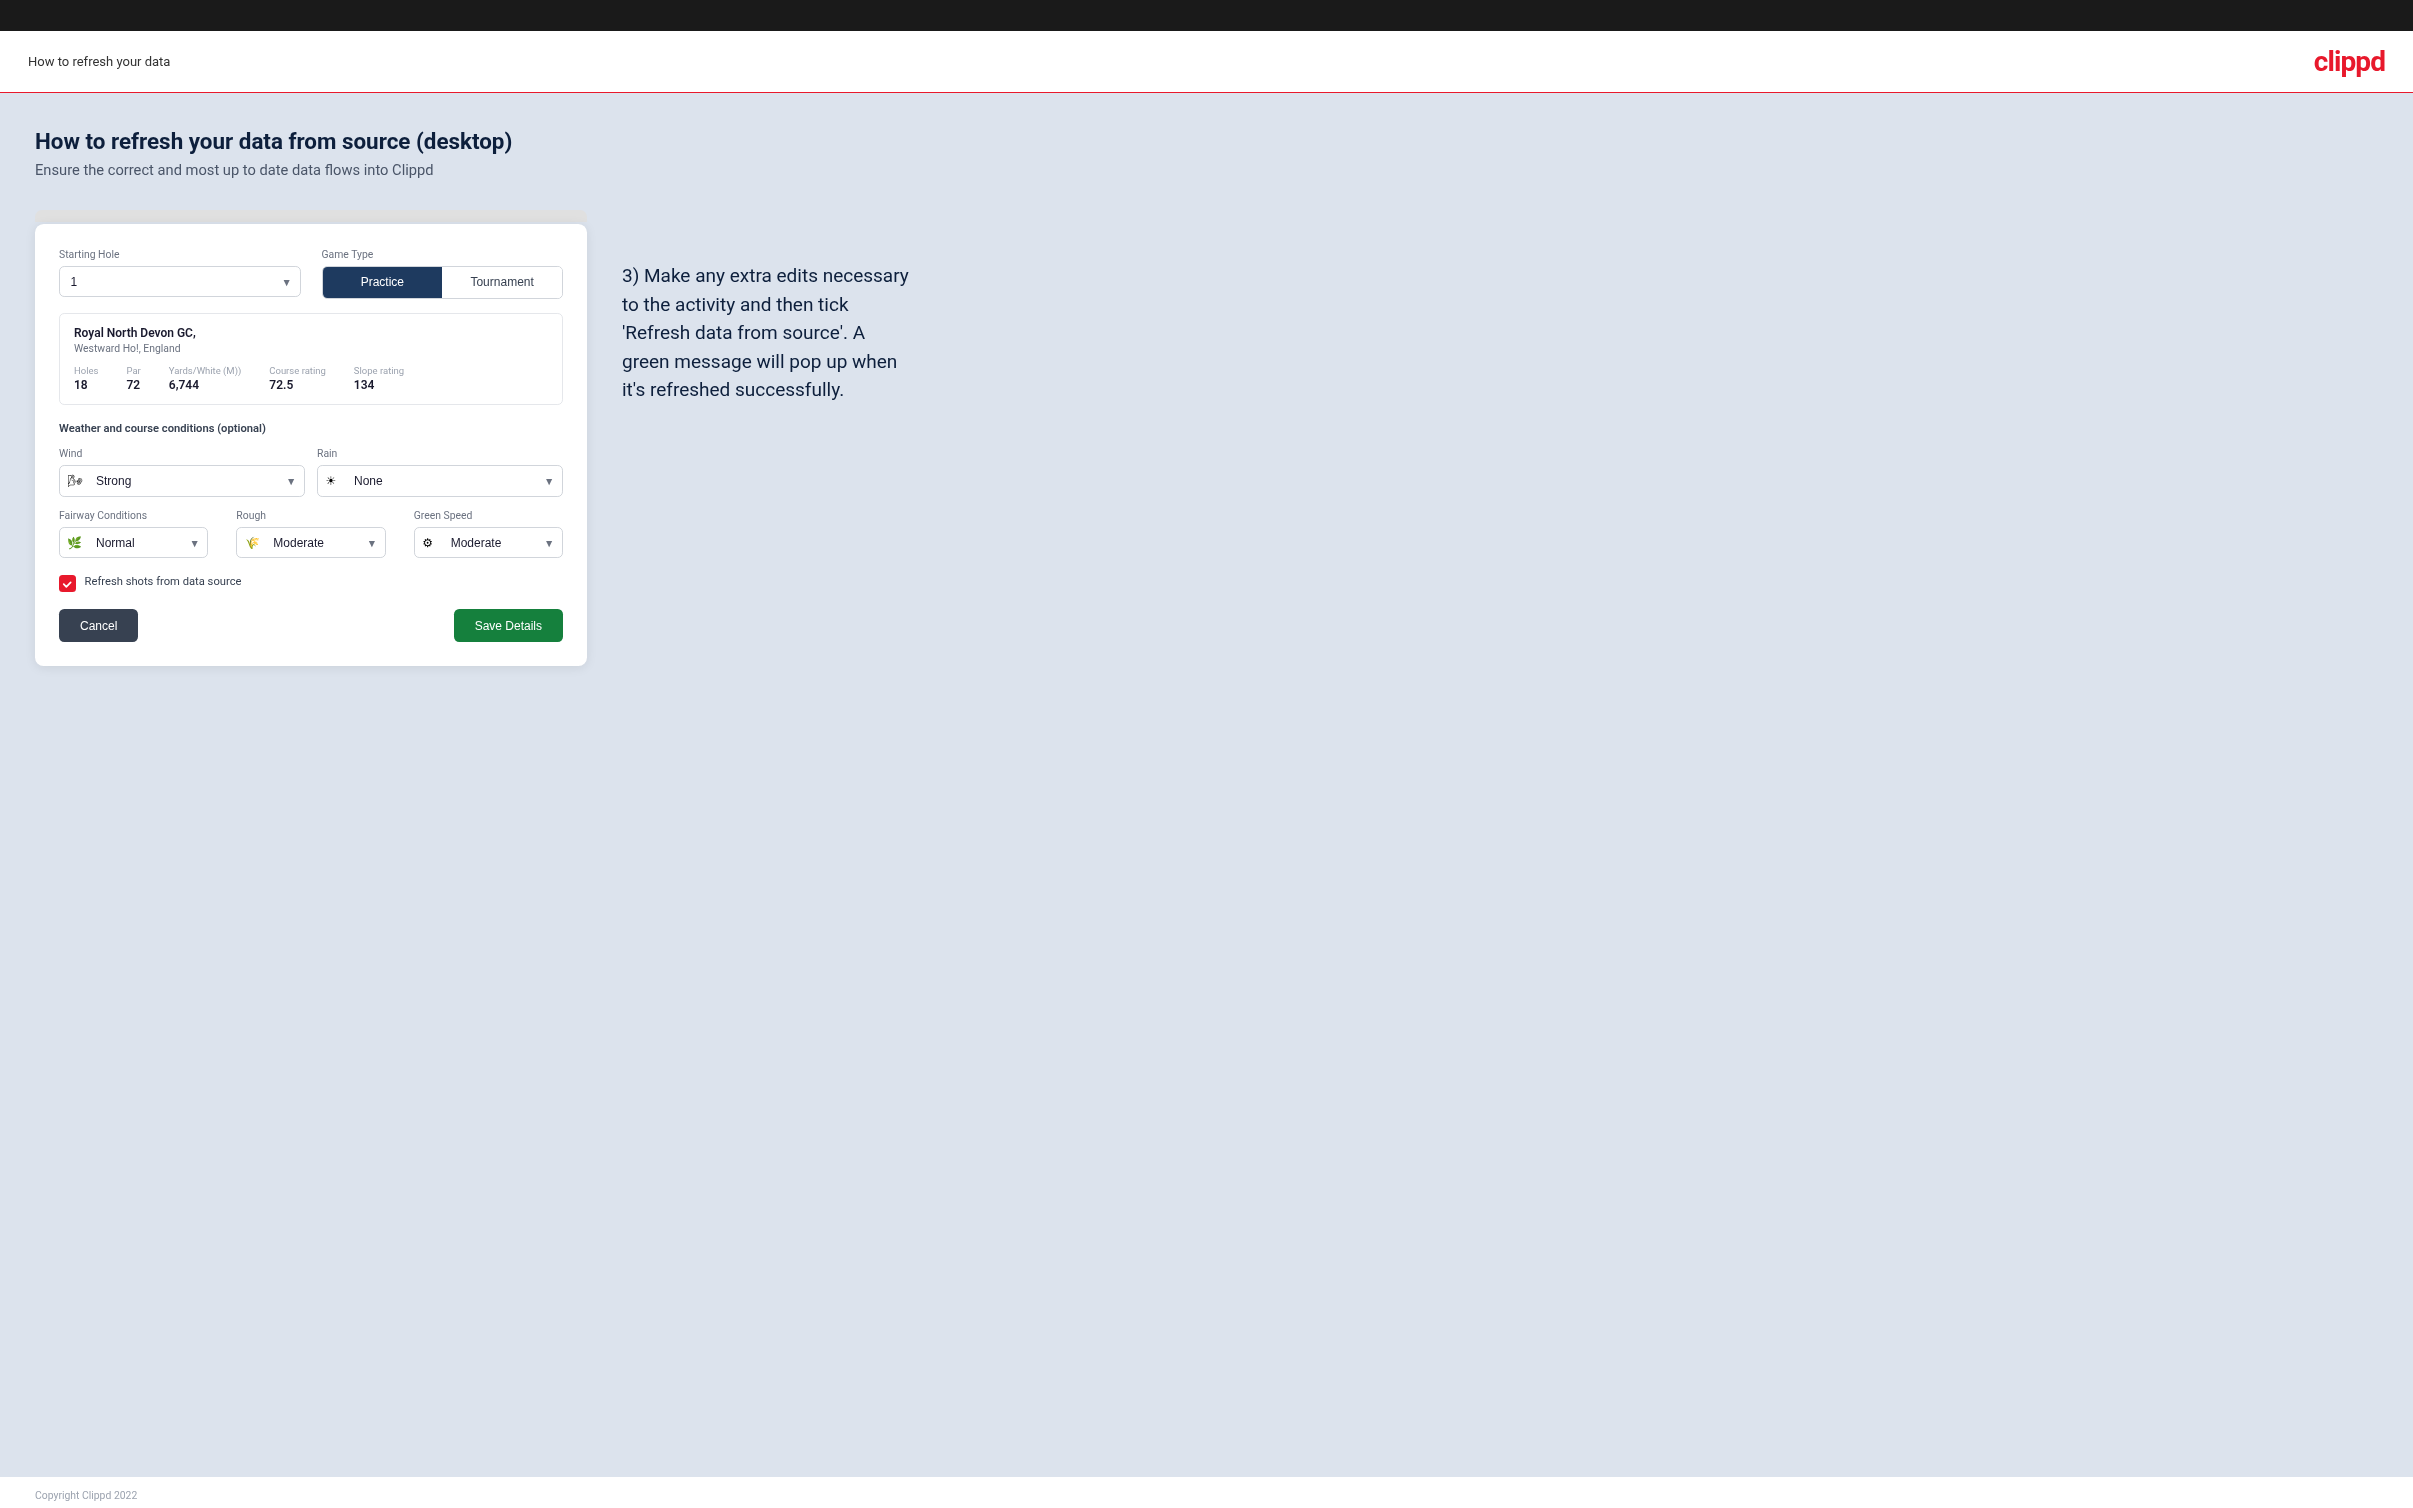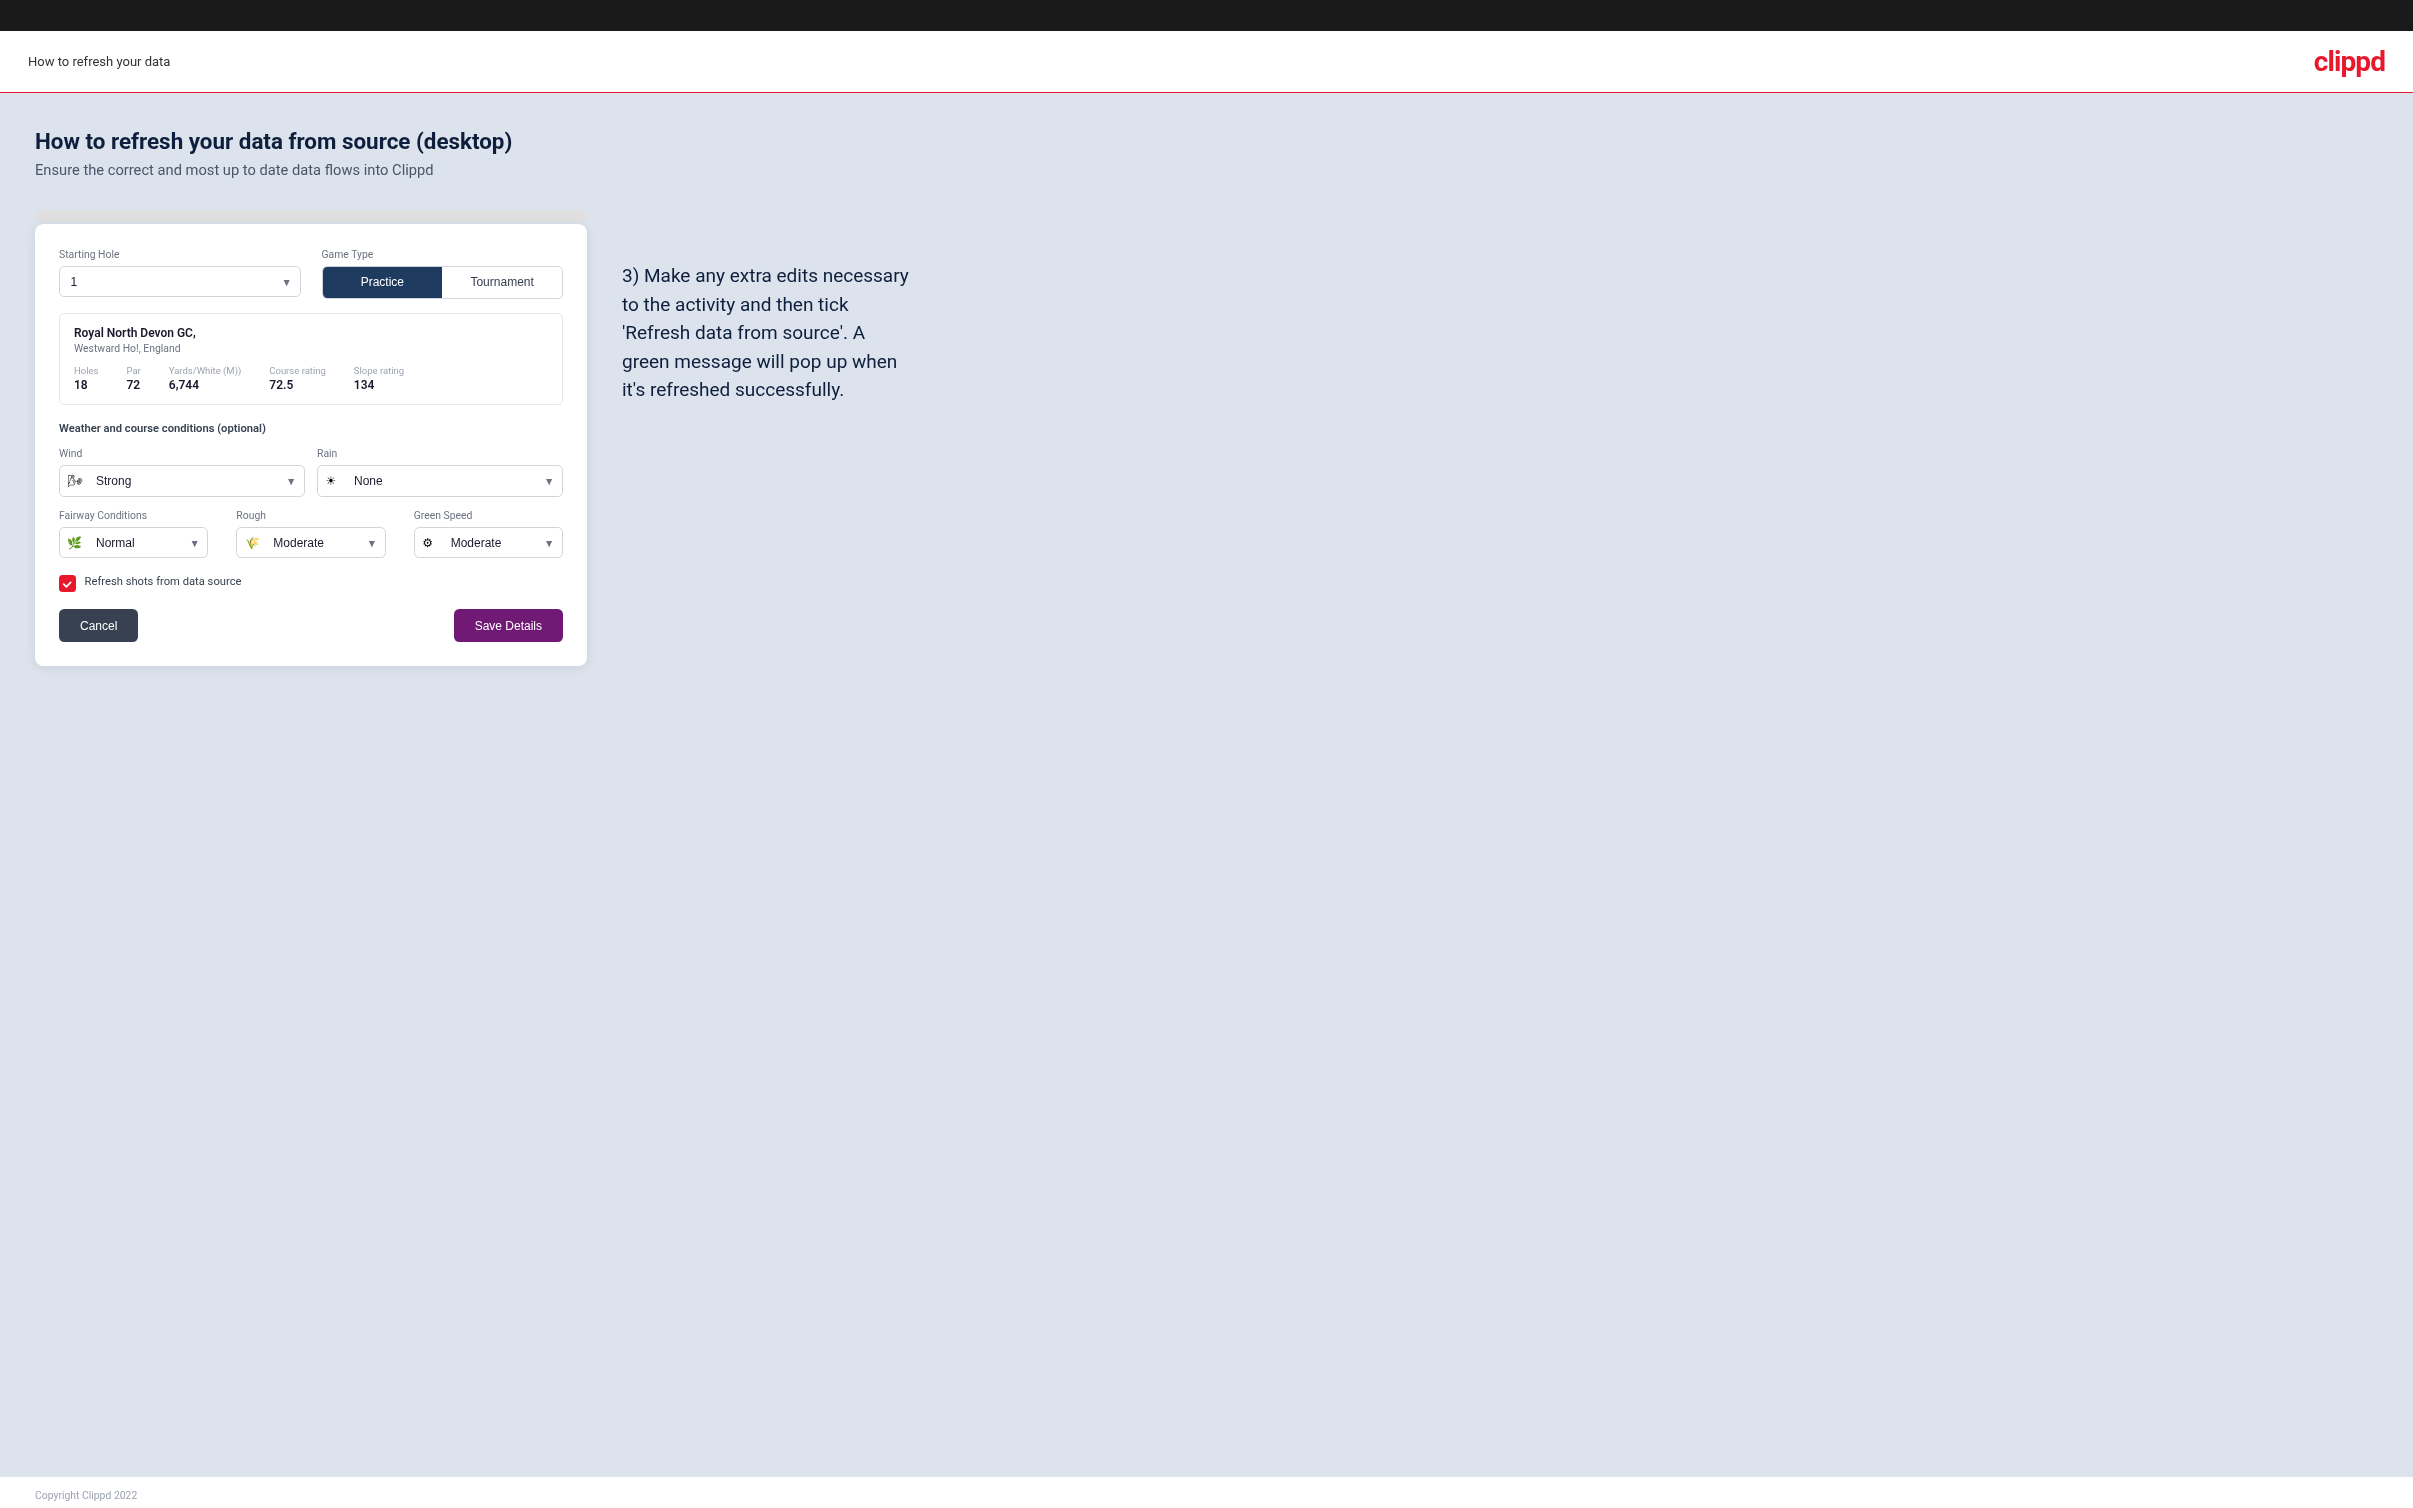--- a/index.html
+++ b/index.html
@@ -221,21 +221,21 @@
       background: #374151;
       color: #fff;
       border: none;
       border-radius: 5.2px;
       padding: 9.5px 21px;
       font-size: 12px;
       font-weight: 500;
       cursor: pointer;
     }
     .btn-save {
-      background: #701a75;
+      background: #15803d;
       color: #fff;
       border: none;
       border-radius: 5.2px;
       padding: 9.5px 21px;
       font-size: 12px;
       font-weight: 500;
       cursor: pointer;
       margin-left: 20px;
     }
     .side-text {

